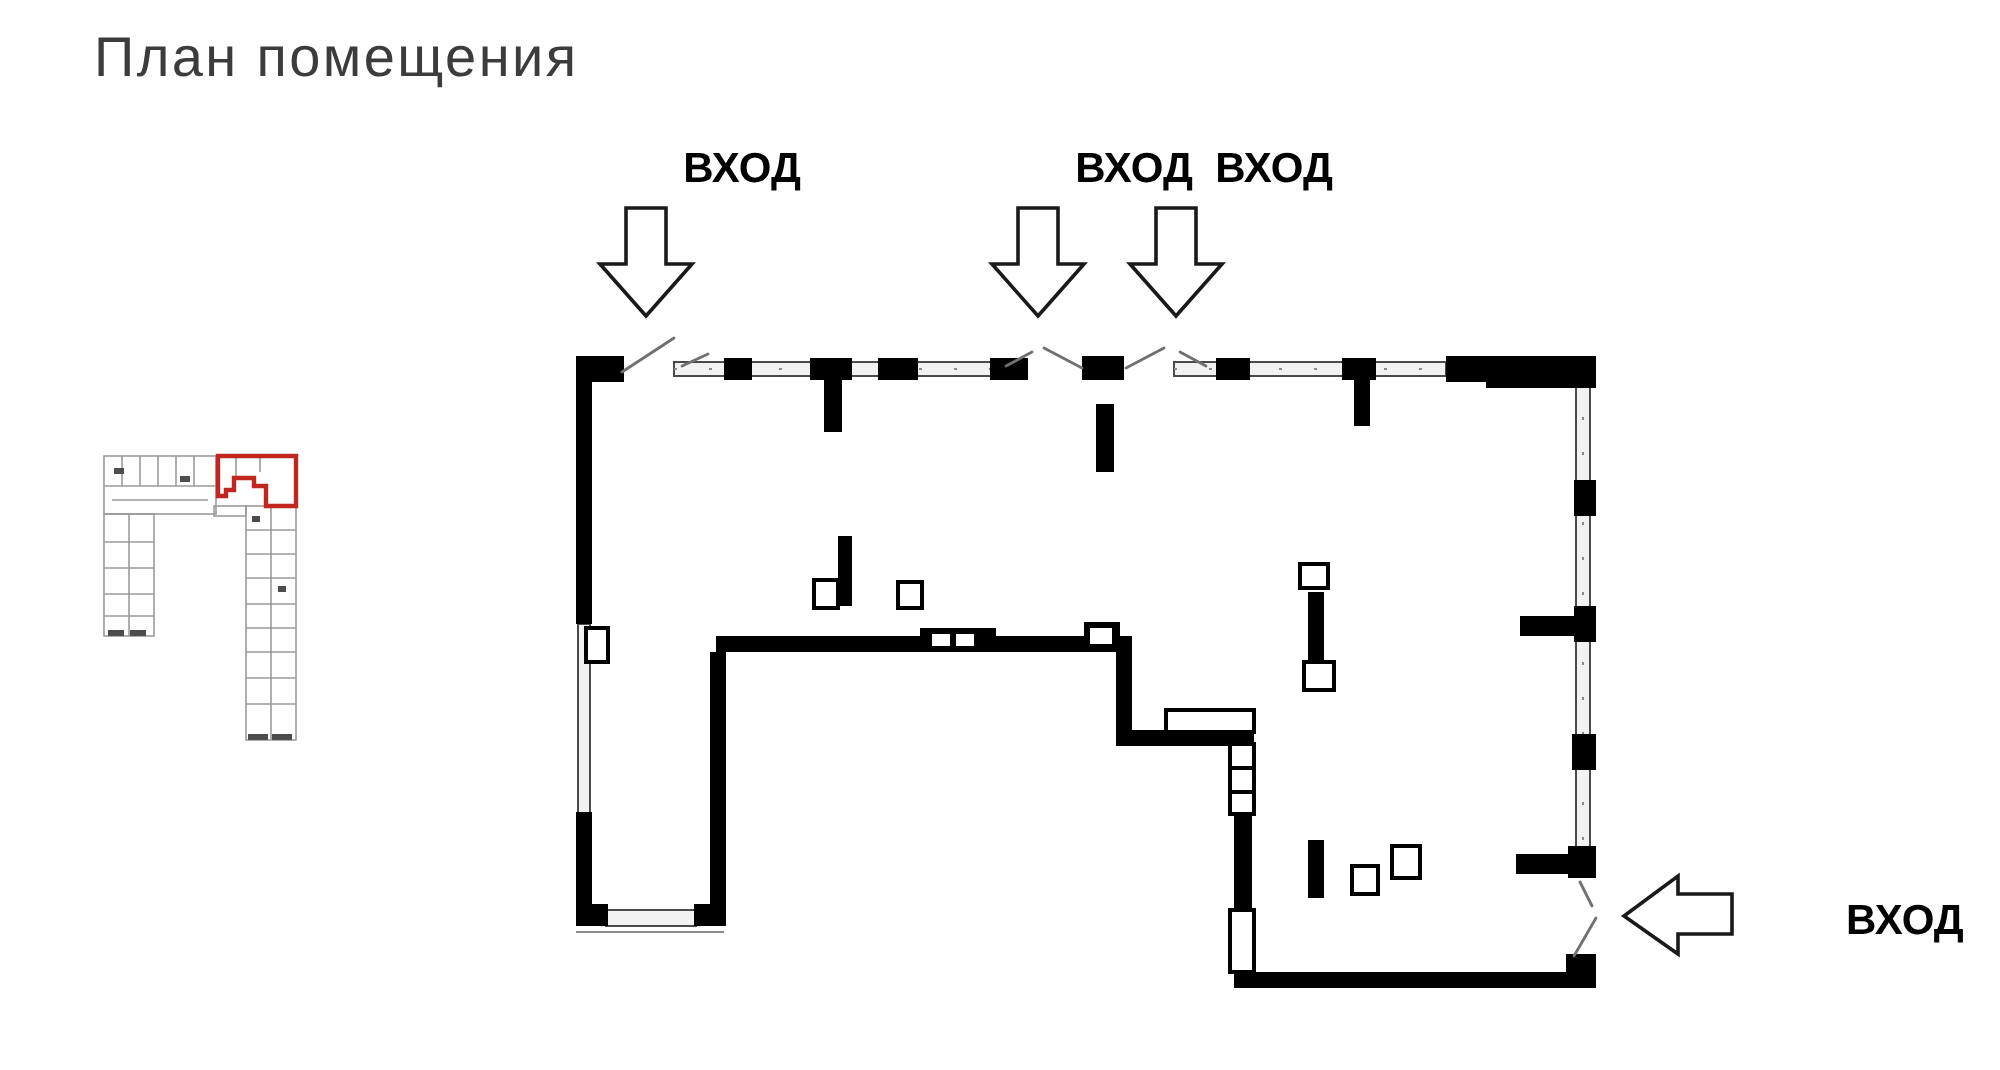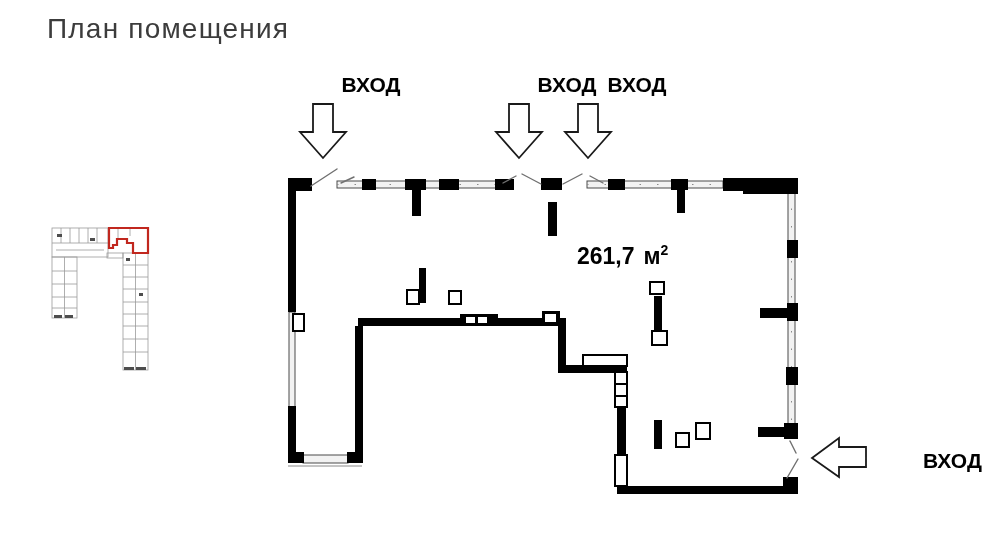--- a/index.html
+++ b/index.html
@@ -182,17 +182,14 @@
 
       <path class="minihl" d="M109,228 H148 V253 H133 V243 H127 V239 H117 V245 H113 V248 H109 Z"></path>
     </g>
   </svg>
 
   <div class="vhod" style="left:292px;top:73px;width:64px;">ВХОД</div>
   <div class="vhod" style="left:488px;top:73px;width:64px;">ВХОД</div>
   <div class="vhod" style="left:558px;top:73px;width:64px;">ВХОД</div>
   <div class="vhod" style="left:876px;top:449px;width:72px;text-align:left;">ВХОД</div>
 
-  <div class="area-label">
-    <span>261,7</span><span class="unit">м</span><sup>2</sup>
-  </div>
 
 </div>
 
 </body></html>

